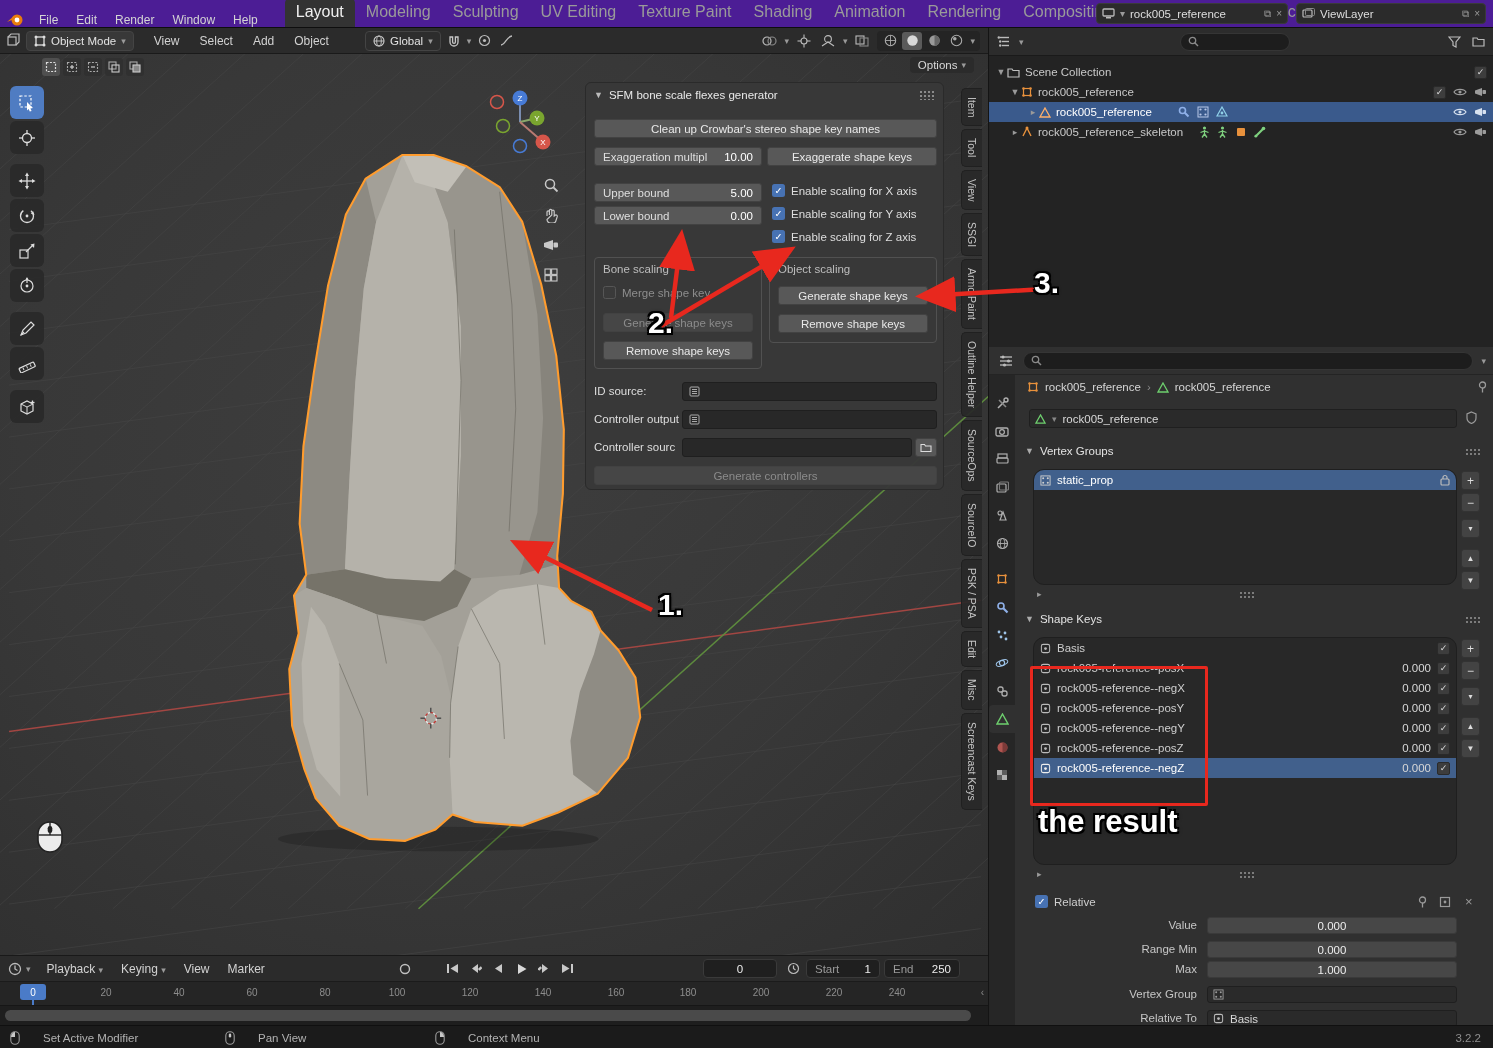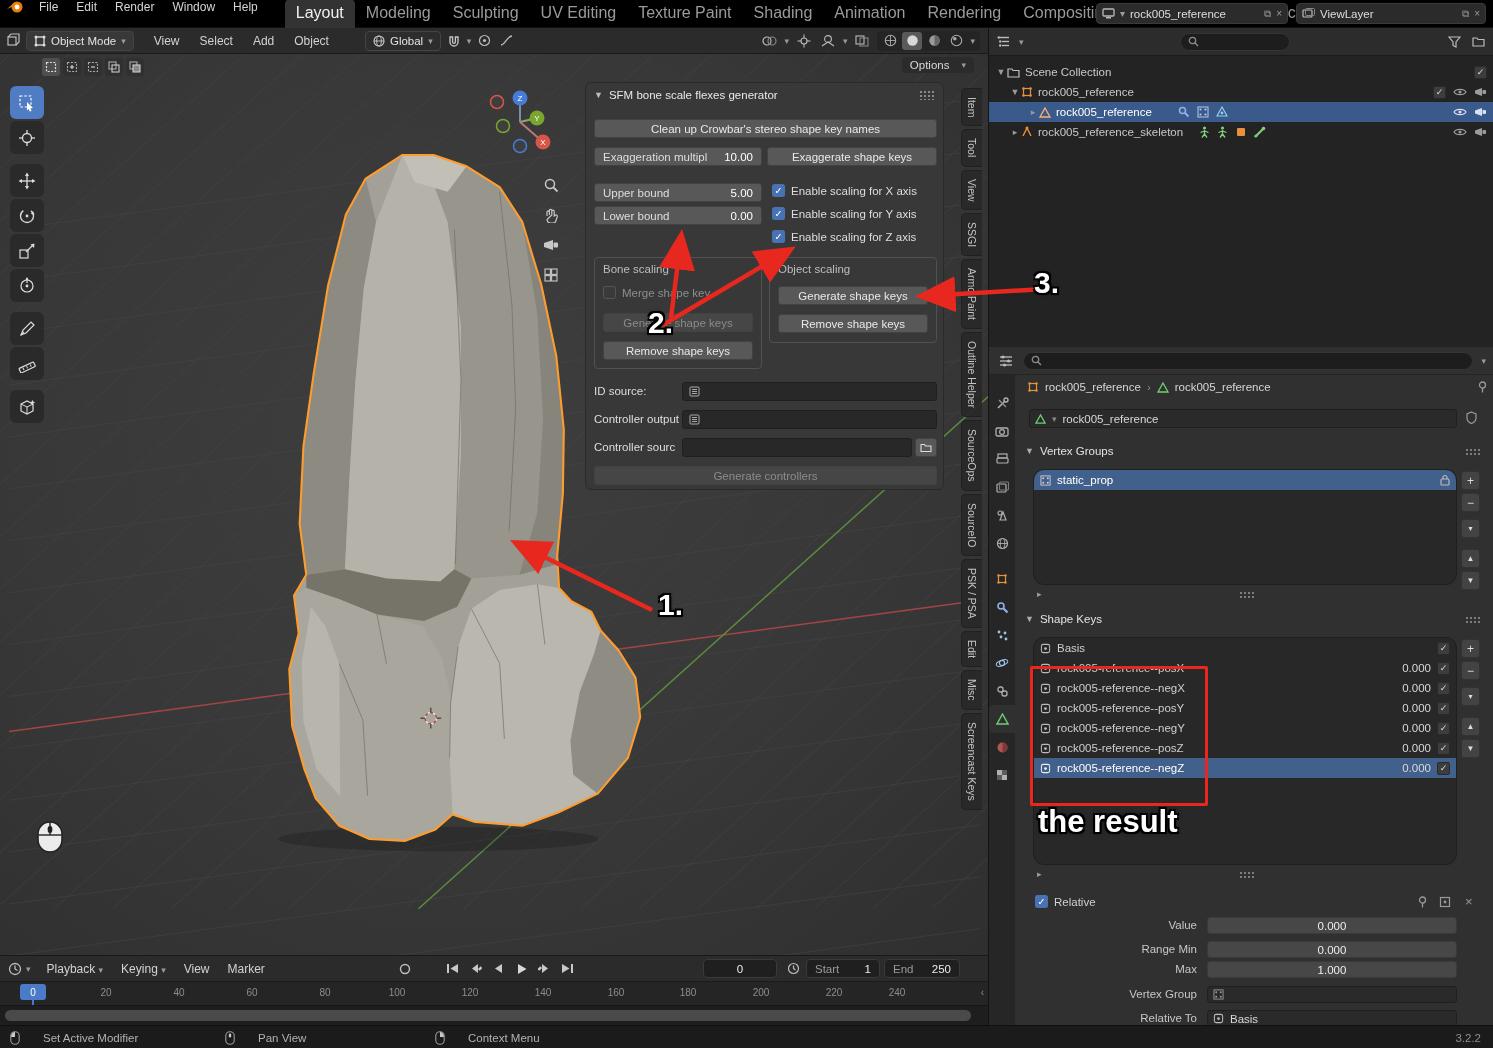--- a/index.html
+++ b/index.html
@@ -1,41 +1,41 @@
 <!DOCTYPE html>
 <html><head>
 <meta charset="utf-8">
 <style>
 *{box-sizing:border-box;margin:0;padding:0}
 body{background:#111;font-family:"Liberation Sans",sans-serif}
 .app{position:relative;width:1493px;height:1048px;background:#1c1c1c;overflow:hidden;color:#cfcfcf;font-size:12px}
 svg{display:block}
 
-.topbar{position:absolute;left:0;top:0;width:1493px;height:28px;background:#000000;border-bottom:1px solid #0e0e0e;display:flex;align-items:flex-start}
+.topbar{position:absolute;left:0;top:0;width:1493px;height:28px;background:#4c1d95;border-bottom:1px solid #0e0e0e;display:flex;align-items:flex-end}
 .menu-item{padding:0 9px;color:#d4d4d4;font-size:12px;cursor:pointer}
 .ws-tabs{display:flex;align-items:flex-end;height:28px;margin-left:18px}
 .ws-tab{padding:5px 11px 6px;color:#9a9a9a;font-size:16px;border-radius:5px 5px 0 0;cursor:pointer;white-space:nowrap}
 .ws-tab.active{background:#333333;color:#f0f0f0}
 .ws-add{padding:4px 8px;color:#9a9a9a;cursor:pointer}
 .tb-widget{position:absolute;top:3px;height:21px;background:#2b2b2b;border:1px solid #3a3a3a;border-radius:4px;display:flex;align-items:center;padding:0 5px;gap:5px;font-size:11.5px;color:#dedede}
 .tb-mini{color:#9a9a9a;font-size:10px;cursor:pointer}
 
 .vp-header{position:absolute;left:0;top:28px;width:988px;height:26px;background:#2b2b2b;border-bottom:1px solid #1a1a1a;display:flex;align-items:center;gap:4px}
 .hdr-btn{height:20px;display:flex;align-items:center;gap:5px;background:#383838;border:1px solid #444;border-radius:4px;padding:0 7px;color:#e2e2e2;font-size:11.5px;cursor:pointer}
 .hdr-menu{padding:0 8px;color:#d2d2d2;font-size:12px;cursor:pointer}
 .hdr-ic{width:18px;height:18px;display:flex;align-items:center;justify-content:center;cursor:pointer}
 .shade-pill{display:flex;align-items:center;background:#242424;border-radius:4px;padding:1px 3px;gap:2px}
 .shade-ic{width:20px;height:18px;display:flex;align-items:center;justify-content:center;border-radius:3px;cursor:pointer}
 .shade-ic.active{background:#5a5a5a}
 
 .vp-canvas{position:absolute;left:0;top:54px;width:988px;height:901px;background:radial-gradient(ellipse at 45% 42%,#3e3e3e 0%,#383838 55%,#2f2f2f 100%);overflow:hidden}
 .vp-toolsettings{position:absolute;left:0;top:2px;width:988px;height:22px;display:flex;align-items:center;z-index:6}
 .selmode{width:18px;height:18px;border-radius:3px;background:rgba(48,48,48,.9);margin-right:3px;display:flex;align-items:center;justify-content:center;cursor:pointer}
 .selmode.active{background:#4f4f4f}
-.options-btn{position:absolute;right:14px;top:1px;display:flex;align-items:center;gap:12px;color:#d8d8d8;background:rgba(40,40,40,.7);border-radius:4px;padding:2px 8px;cursor:pointer;font-size:11.5px}
+.options-btn{position:absolute;right:14px;top:1px;display:flex;align-items:center;gap:4px;color:#d8d8d8;background:rgba(40,40,40,.7);border-radius:4px;padding:2px 8px;cursor:pointer;font-size:11.5px}
 .vp-text{position:absolute;left:66px;top:33px;z-index:6;text-shadow:0 1px 2px rgba(0,0,0,.7)}
 .vp-text .t1{color:#ffffff;font-size:11.5px}
 .vp-text .t2{color:#c2c2c2;font-size:11px;margin-top:5px}
 .vp-toolbar{position:absolute;left:10px;top:32px;z-index:6;display:flex;flex-direction:column;gap:2px}
 .tool-btn{width:34px;height:33px;border-radius:6px;background:rgba(40,40,40,.85);display:flex;align-items:center;justify-content:center;cursor:pointer}
 .tool-btn.active{background:#4f7cc2}
 .tool-btn.gap{margin-top:8px}
 .nav-gizmo{position:absolute;left:480px;top:28px;width:80px;height:80px;z-index:6}
 .vp-side-ic{position:absolute;left:540px;z-index:6;width:22px;height:22px;display:flex;align-items:center;justify-content:center;cursor:pointer}
 .side-tabs{position:absolute;left:961px;top:34px;display:flex;flex-direction:column;gap:3px;z-index:6}

